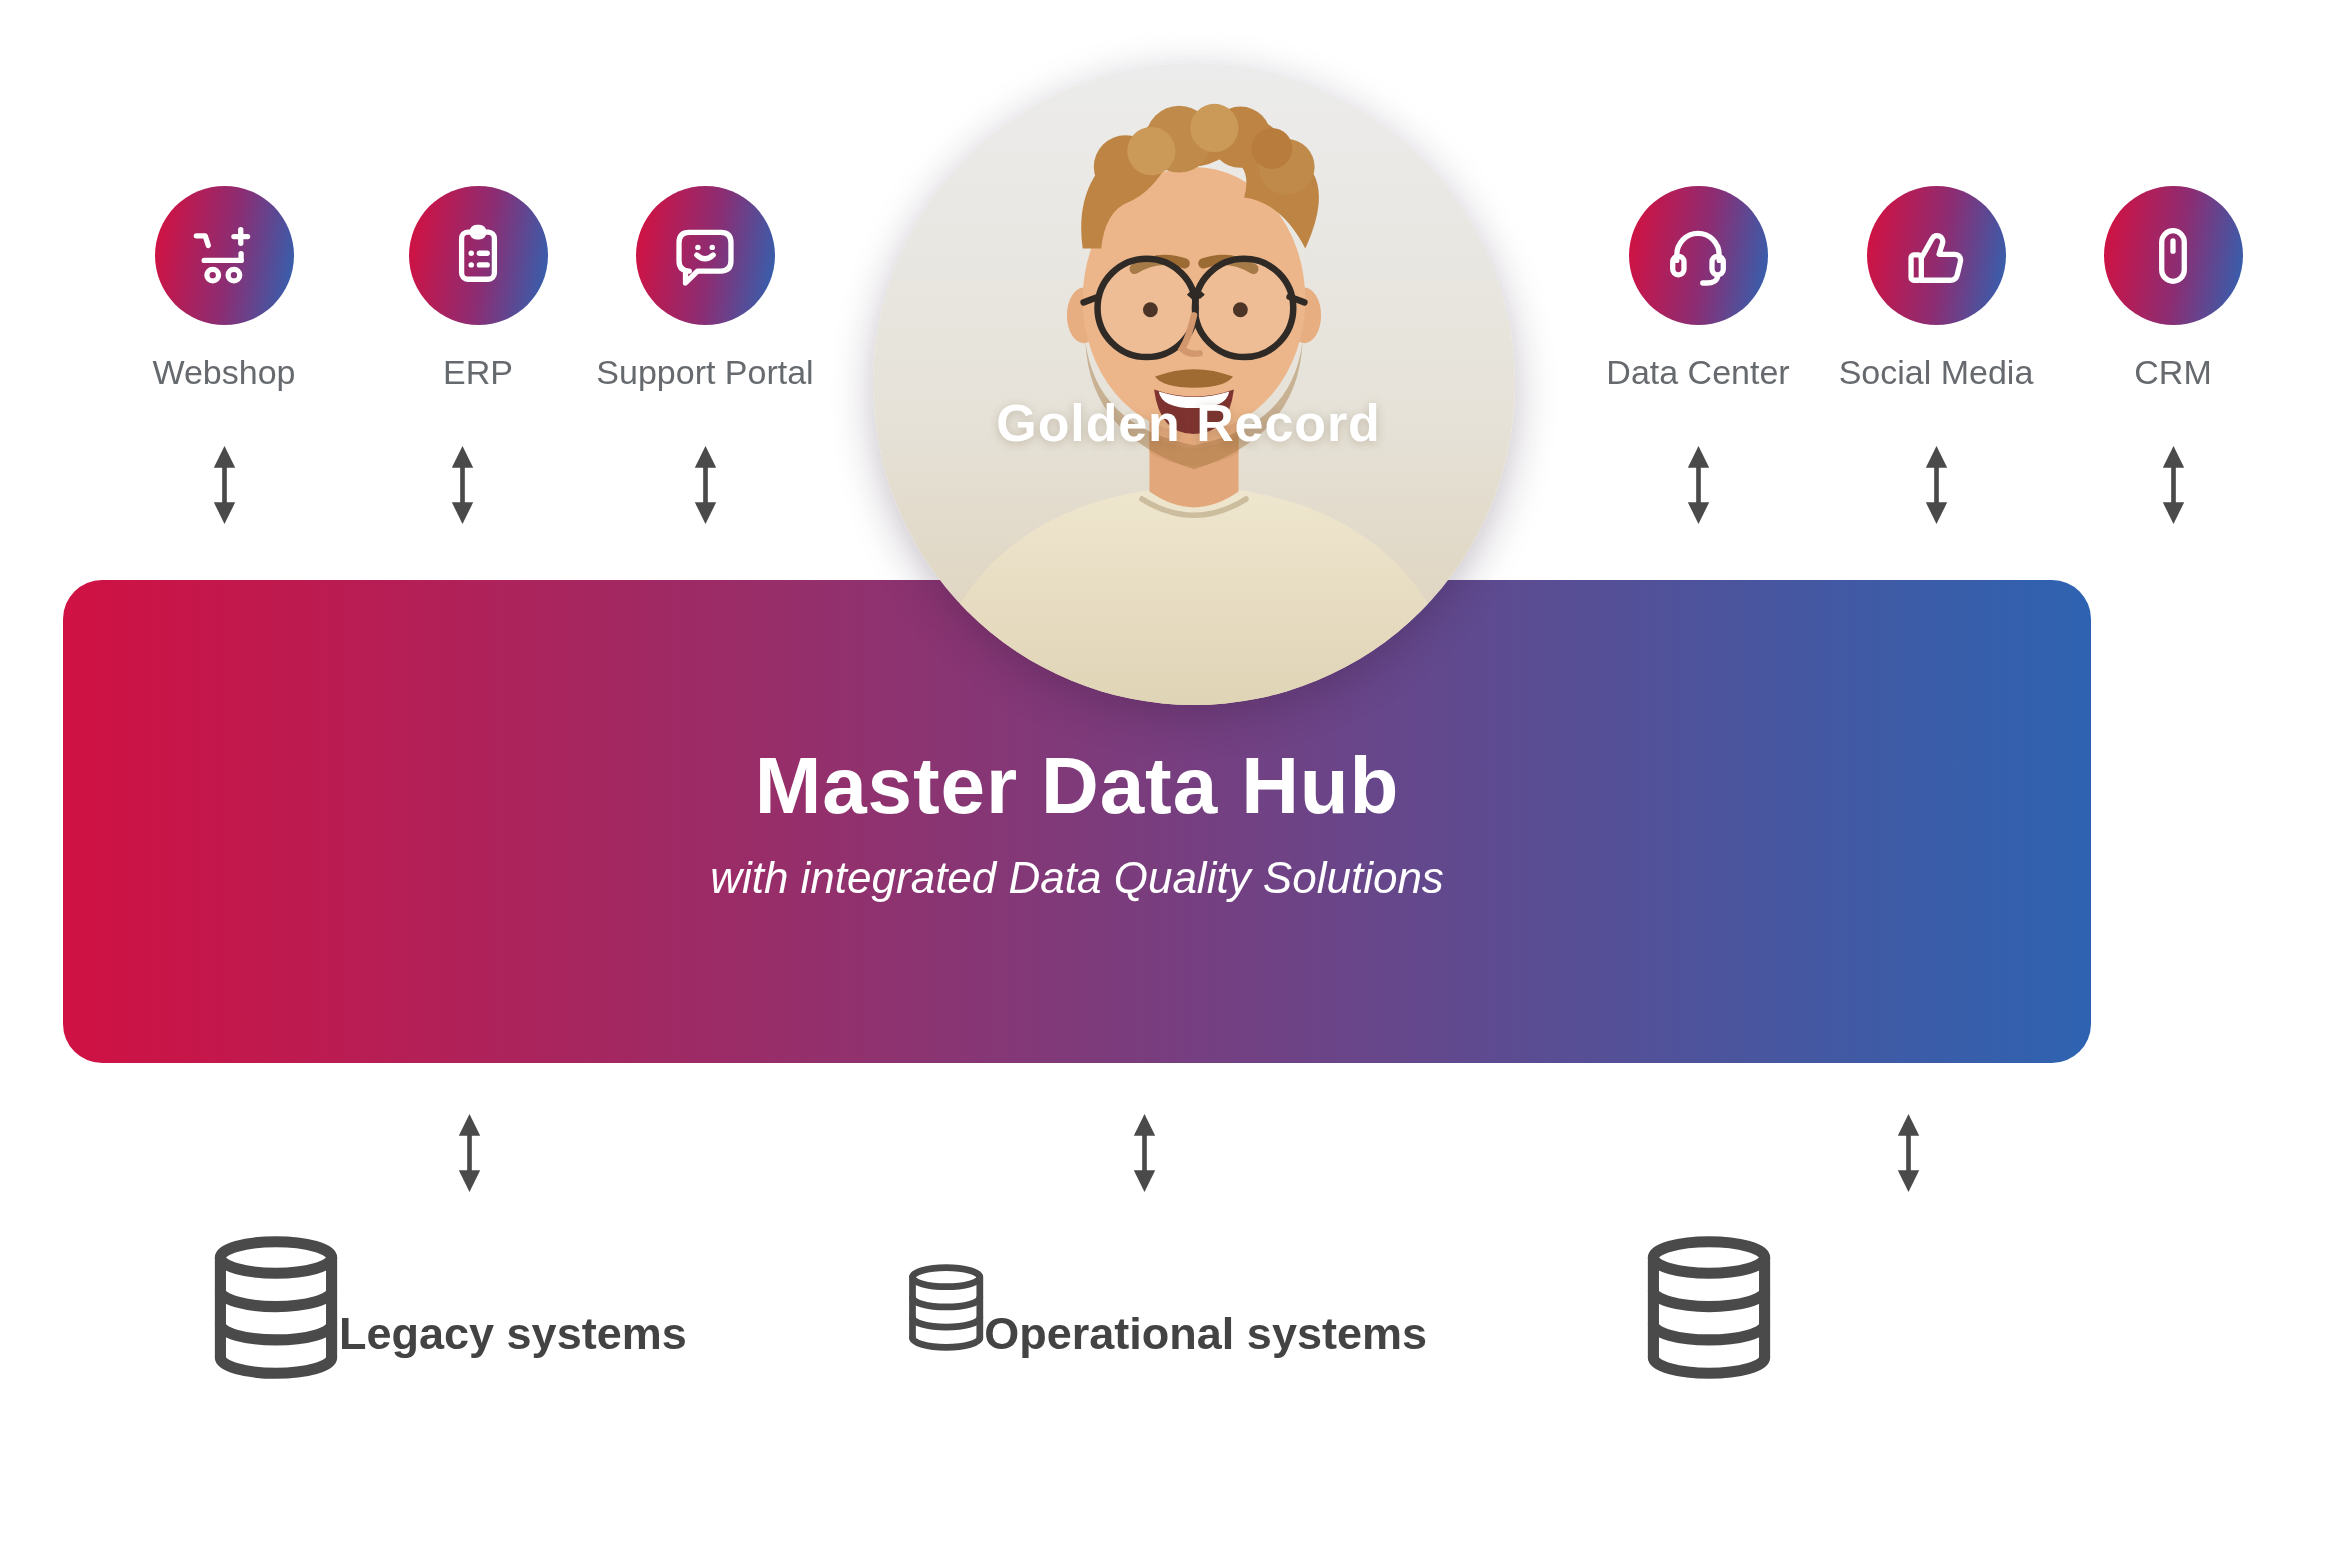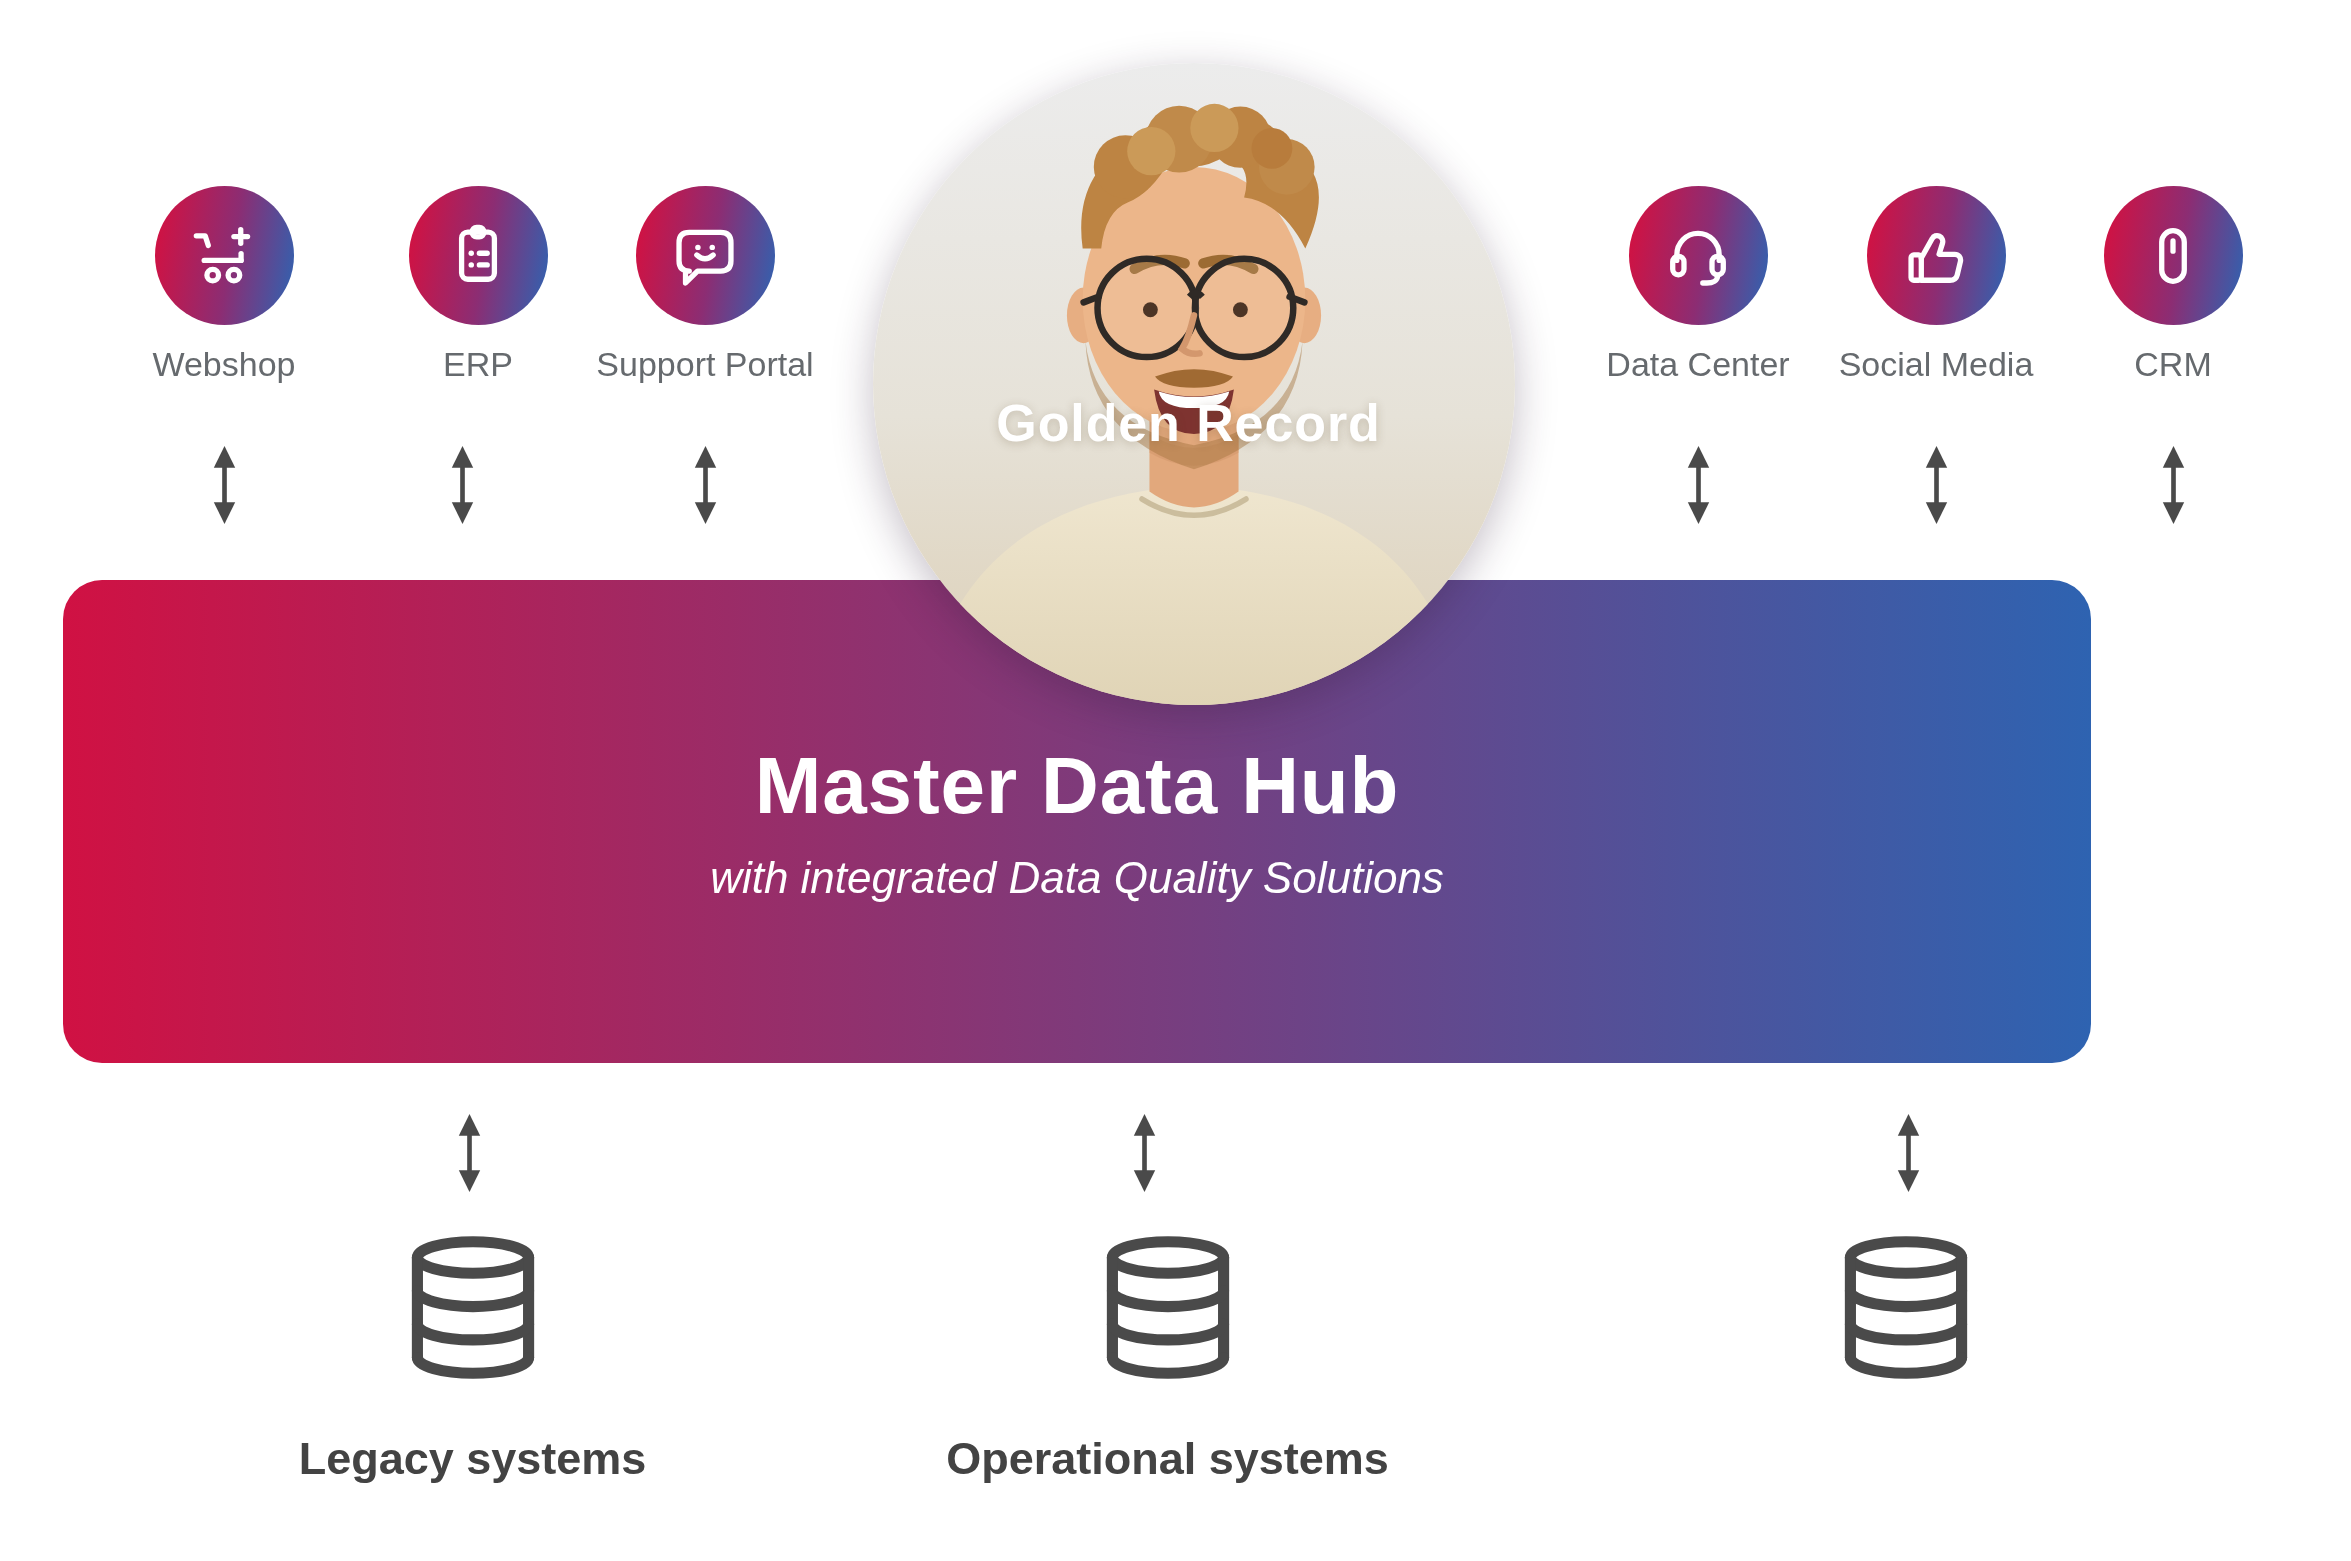--- a/index.html
+++ b/index.html
@@ -1,21 +1,21 @@
 <!DOCTYPE html>
 <html style="font-size:15px"><head>
 <meta charset="utf-8">
 <style>
   html,body{margin:0;padding:0;}
   body{
     width:2351px;height:1561px;position:relative;overflow:hidden;
     background:#ffffff;font-family:"Liberation Sans",sans-serif;
   }
   
-  .src{position:absolute;top:186px;width:278px;display:flex;flex-direction:column;align-items:center;}
+  .src{position:absolute;top:186px;width:278px;display:flex;flex-direction:column;align-items:center;gap:8px;}
   .src .bubble{
     width:139px;height:139px;border-radius:50%;
     background:linear-gradient(100deg,#d01243 6%,#8c2d73 54%,#2f63b1 98%);
     display:flex;align-items:center;justify-content:center;
   }
   .src .bubble svg{width:82px;height:82px;}
   .src .lbl{margin-top:20.4px;font-size:34px;color:#666a6e;white-space:nowrap;}
   
   .varrow{position:absolute;width:45px;height:80px;}
   
@@ -32,21 +32,21 @@
   
   .hub{
     position:absolute;left:63px;top:580px;width:2028px;height:483px;border-radius:39px;
     background:linear-gradient(90deg,#d01143 0%,#2e63b1 100%);
     display:flex;flex-direction:column;align-items:center;justify-content:center;
     color:#fff;text-align:center;
   }
   .hub .title{font-size:80px;font-weight:bold;letter-spacing:0.9px;}
   .hub .subtitle{font-size:44px;margin-top:20.4px;font-style:italic;}
   
-  .sys{position:absolute;top:1234px;width:519px;display:flex;flex-direction:column;align-items:center;}
+  .sys{position:absolute;top:1234px;width:519px;display:flex;flex-direction:row;align-items:center;}
   .sys svg{width:126px;height:147px;}
   .sys .lbl{margin-top:52px;font-size:45px;font-weight:bold;color:#434343;white-space:nowrap;}
 </style>
 </head>
 <body>
 
 <svg width="0" height="0" style="position:absolute" aria-hidden="true">
   <defs>
     <g id="dblarrow">
       <line x1="24" y1="17" x2="24" y2="69" stroke="#4a4a4a" stroke-width="5"></line>

